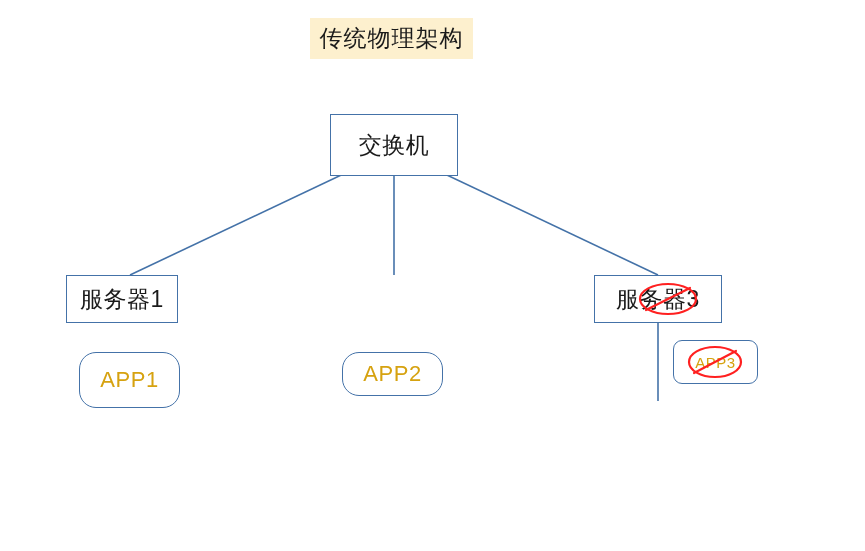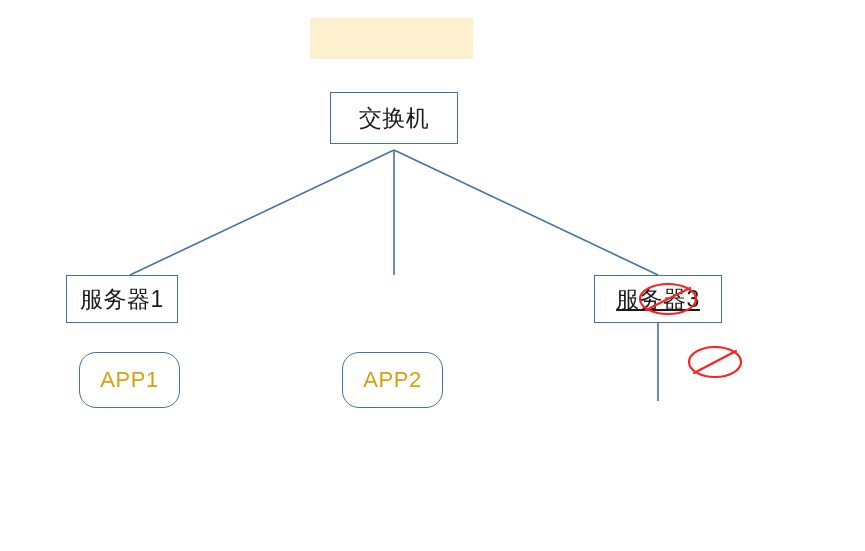--- a/index.html
+++ b/index.html
@@ -64,56 +64,58 @@
     border-radius: 17px;
     color: #d6a210;
     font-size: 22px;
     letter-spacing: 0.5px;
   }
   .node.app-small {
     border-radius: 9px;
     font-size: 15px;
   }
   
-  #node-switch   { left: 330px; top: 92px;  width: 128px; height: 52px; }
+  #node-switch   { left: 330px; top: 114px;  width: 128px; height: 62px; }
   #node-server1  { left: 66px;  top: 275px; width: 112px; height: 48px; }
   #node-server2  { left: 330px; top: 275px; width: 128px; height: 48px; }
-  #node-server3  { left: 594px; top: 275px; width: 128px; height: 48px; text-decoration: underline; }
+  #node-server3  { left: 594px; top: 275px; width: 128px; height: 48px; }
   #node-app1     { left: 79px;  top: 352px; width: 101px; height: 56px; }
-  #node-app2     { left: 342px; top: 352px; width: 101px; height: 56px; }
+  #node-app2     { left: 342px; top: 352px; width: 101px; height: 44px; }
   #node-app3     { left: 673px; top: 340px; width: 85px;  height: 44px; }
   #node-storage  { left: 594px; top: 401px; width: 128px; height: 50px; }
 </style>
 </head>
 <body>
 
 <div id="canvas">
 
   <svg class="layer" viewBox="0 0 865 551" xmlns="http://www.w3.org/2000/svg">
     <g stroke="#4472a8" stroke-width="1.6" fill="none">
       <line x1="394" y1="150" x2="130" y2="275"></line>
       <line x1="394" y1="150" x2="394" y2="275"></line>
       <line x1="394" y1="150" x2="658" y2="275"></line>
       <line x1="658" y1="323" x2="658" y2="401"></line>
     </g>
   </svg>
 
   <div class="title-band"></div>
+  <div class="title-text">传统物理架构</div>
 
   <div class="node" id="node-switch">交换机</div>
 
   <div class="node" id="node-server1">服务器1</div>
 
 
   <div class="node" id="node-server3">服务器3</div>
 
   <div class="node app" id="node-app1">APP1</div>
 
   <div class="node app" id="node-app2">APP2</div>
 
+  <div class="node app app-small" id="node-app3">APP3</div>
 
 
   <svg class="layer" viewBox="0 0 865 551" xmlns="http://www.w3.org/2000/svg">
     <g stroke="#ff2020" stroke-width="2.2" fill="none" stroke-linecap="round">
       <g>
         <ellipse cx="668" cy="299" rx="28" ry="15"></ellipse>
         <line x1="646" y1="310" x2="690" y2="288"></line>
       </g>
       <g>
         <ellipse cx="715" cy="362" rx="26" ry="15"></ellipse>

